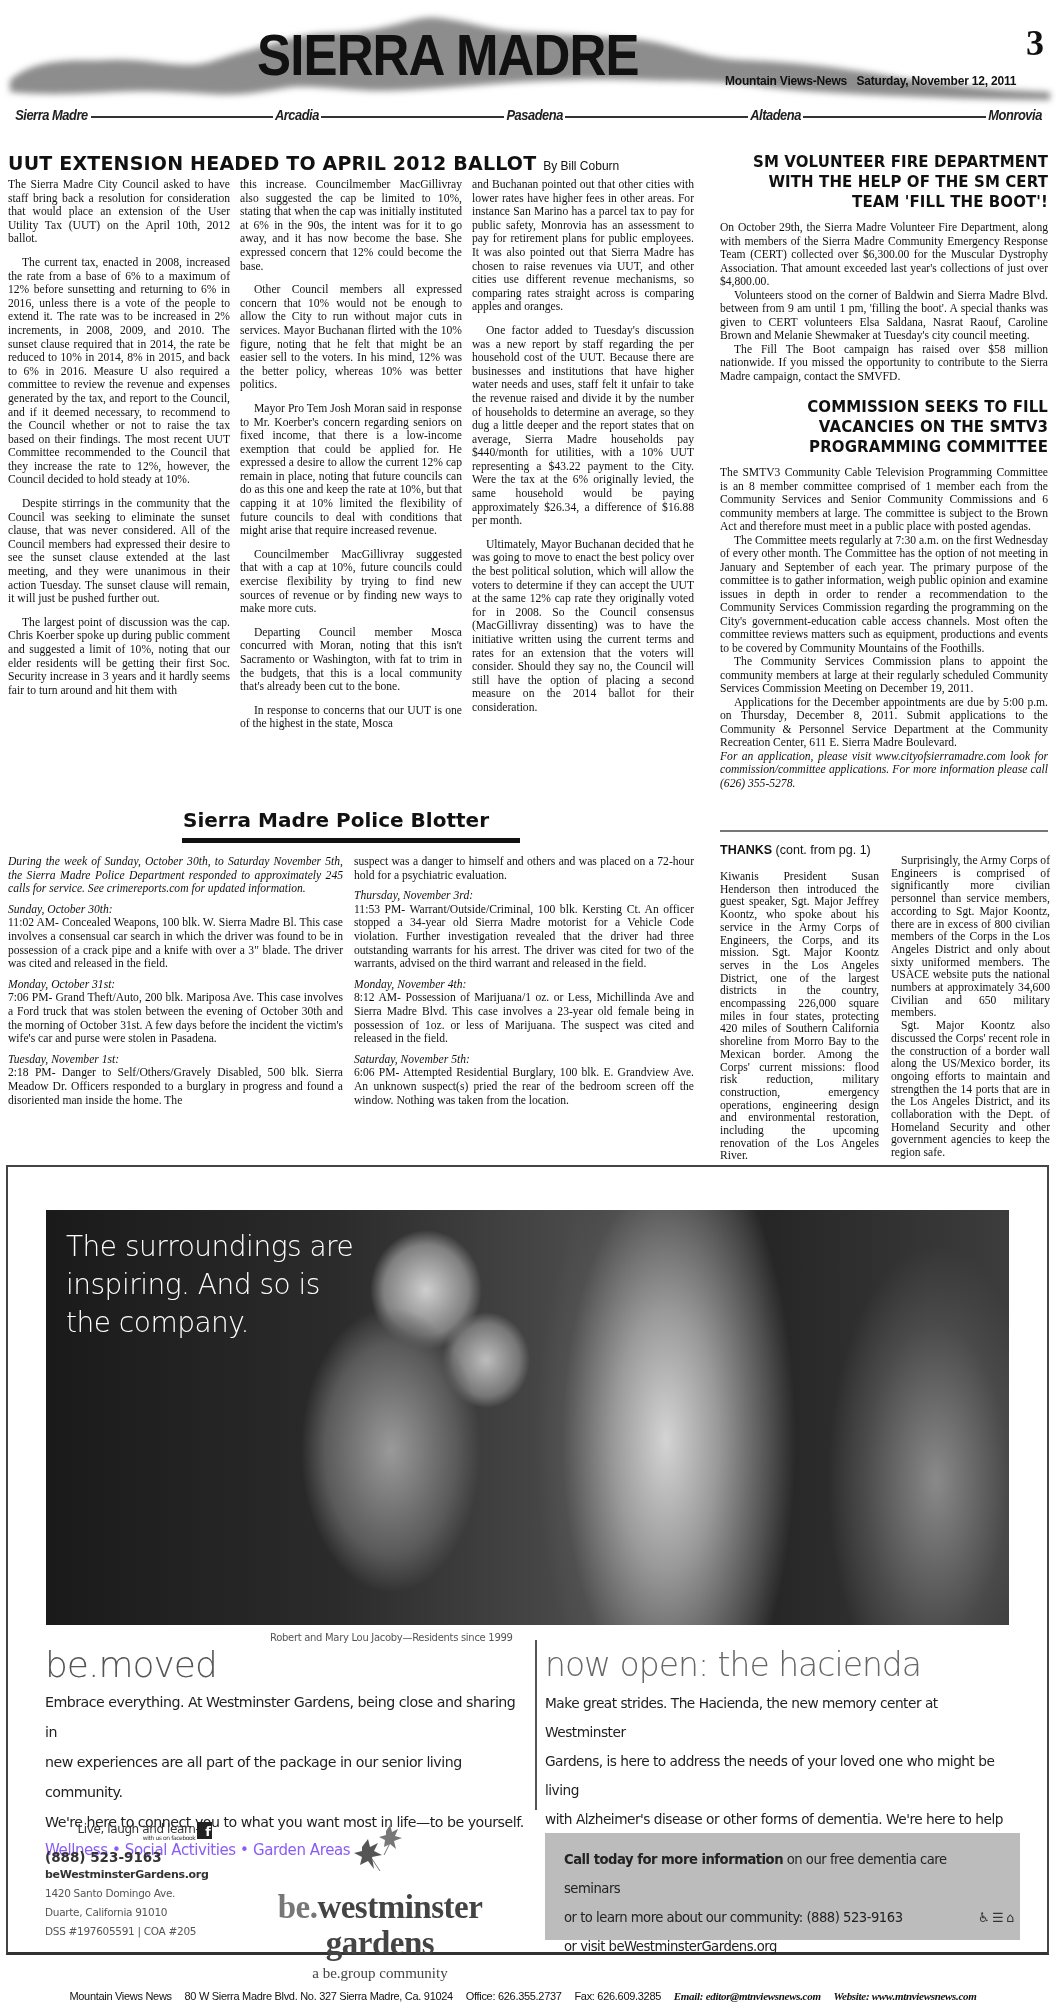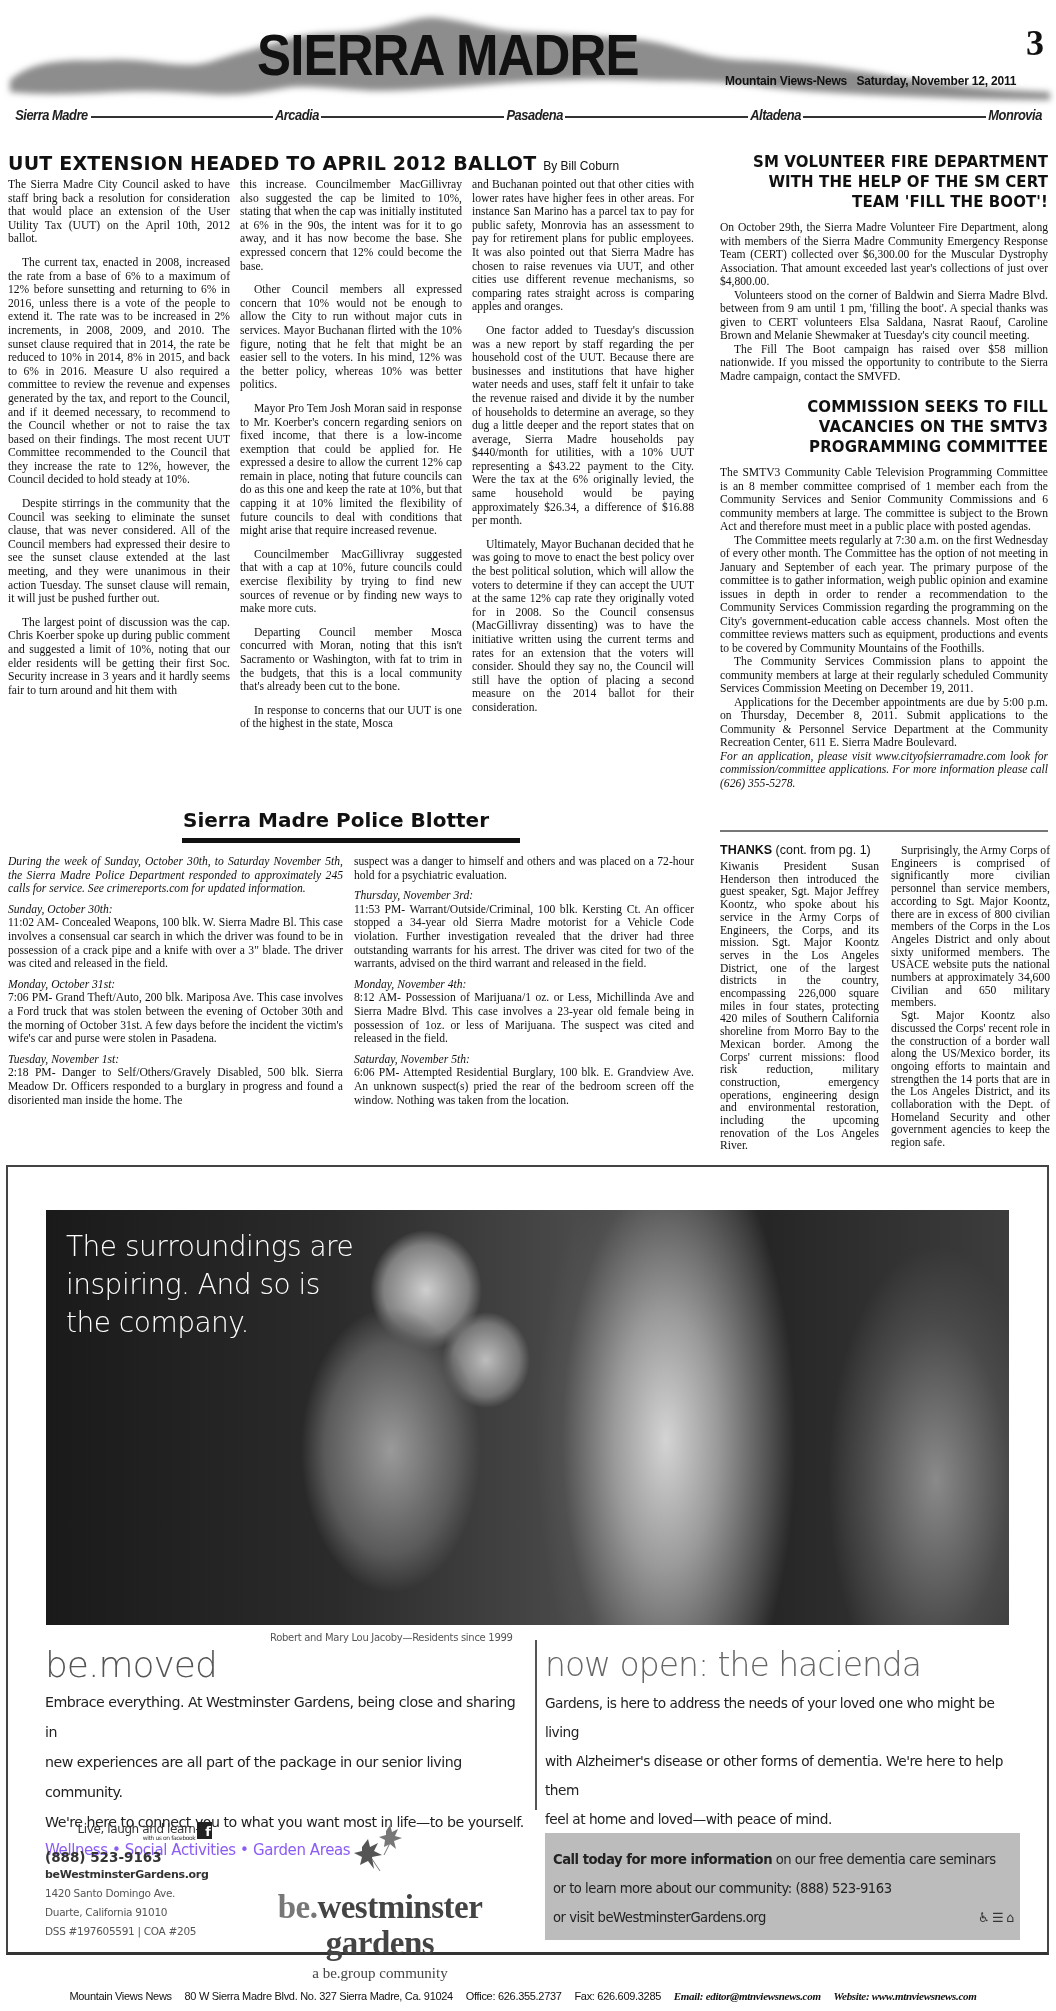--- a/index.html
+++ b/index.html
@@ -46,21 +46,21 @@
   .blotter-title { left: 183px; top: 808px; font-family: "DejaVu Sans", sans-serif; font-weight: bold; font-size: 20px; }
   .blotter-bar { left: 182px; top: 838px; width: 338px; height: 5px; background: #111; }
   .bcol { font-size: 11.6px; line-height: 13.6px; text-align: justify; }
   .bcol p { margin: 0 0 7px 0; }
   .bcol .day { font-style: italic; display: block; }
   .bcol1 { left: 8px; top: 855px; width: 335px; }
   .bcol2 { left: 354px; top: 855px; width: 340px; }
 
   
   .thanks { left: 720px; top: 843px; width: 330px; }
-  .thanks-head { font-family: "Liberation Sans", sans-serif; font-size: 12.5px; margin-bottom: 4px; }
+  .thanks-head { font-family: "Liberation Sans", sans-serif; font-size: 12.5px; margin-bottom: 14px; }
   .thanks-head b { font-weight: bold; }
   .tcols { display: flex; gap: 12px; }
   .tcol { width: 159px; font-size: 11.6px; line-height: 12.7px; text-align: justify; }
   .tcol p { margin: 0; text-indent: 10px; }
   .tcol p.first { text-indent: 0; }
 
   
   .ad-frame { left: 6px; top: 1165px; width: 1043px; height: 790px; border: 2px solid #444; border-bottom: 3px solid #333; box-sizing: border-box; }
   .photo { left: 46px; top: 1210px; width: 963px; height: 415px; overflow: hidden;
            background:
@@ -88,21 +88,21 @@
   .addr { font-size: 10.5px; line-height: 19px; color: #555; letter-spacing: -0.3px; margin-top: 3px; }
   .logo { left: 230px; top: 1825px; width: 300px; text-align: center; }
   .leaves { width: 60px; height: 60px; margin: 0 auto; }
   .logo-name { font-family: "Liberation Serif", serif; font-size: 33px; color: #444; letter-spacing: -0.5px; line-height: 36px; font-weight: bold; }
   .logo-name .be { color: #777; }
   .logo-sub { font-family: "Liberation Serif", serif; font-size: 15px; color: #444; margin-top: 4px; }
   .ad-right { left: 545px; top: 1645px; width: 470px; font-family: "DejaVu Sans", sans-serif; }
   .hacienda { font-size: 33px; color: #666; font-weight: 200; letter-spacing: -1px; line-height: 40px; }
   .ad-copy2 { font-size: 13.7px; line-height: 29px; color: #222; letter-spacing: -0.5px; margin-top: 4px; }
   .cta { left: 545px; top: 1833px; width: 475px; height: 107px; background: #bcbcbc; box-sizing: border-box;
-         padding: 12px 8px; font-family: "DejaVu Sans", sans-serif; font-size: 13.2px; line-height: 29px; color: #222; letter-spacing: -0.5px; }
+         padding: 12px 19px; font-family: "DejaVu Sans", sans-serif; font-size: 13.2px; line-height: 29px; color: #222; letter-spacing: -0.5px; }
   .cta b { font-weight: bold; }
   .cta-icons { position: absolute; right: 6px; bottom: 8px; display: flex; gap: 3px; align-items: flex-end; font-size: 13px; color: #333; }
 
   
   .footer { left: 0; top: 1990px; width: 1056px; text-align: center; font-family: "Liberation Sans", sans-serif;
             font-size: 11px; letter-spacing: -0.3px; white-space: nowrap; }
   .footer .it { font-family: "Liberation Serif", serif; font-style: italic; font-weight: bold; }
   .footer span { margin-right: 10px; }
 </style>
 </head>
@@ -274,20 +274,21 @@
   </svg>
   <div class="logo-name">
     <span class="be">be.</span><span>westminster gardens</span>
   </div>
   <div class="logo-sub">a be.group community</div>
 </div>
 
 <div class="abs ad-right">
   <div class="hacienda">now open: the hacienda</div>
   <div class="ad-copy2">
+    <div>Make great strides. The Hacienda, the new memory center at Westminster</div>
     <div>Gardens, is here to address the needs of your loved one who might be living</div>
     <div>with Alzheimer's disease or other forms of dementia.  We're here to help them</div>
     <div>feel at home and loved—with peace of mind.</div>
   </div>
 </div>
 
 <div class="abs cta">
   <div><b>Call today for more information</b><span> on our free dementia care seminars</span></div>
   <div>or to learn more about our community: (888) 523-9163</div>
   <div>or visit beWestminsterGardens.org</div>

